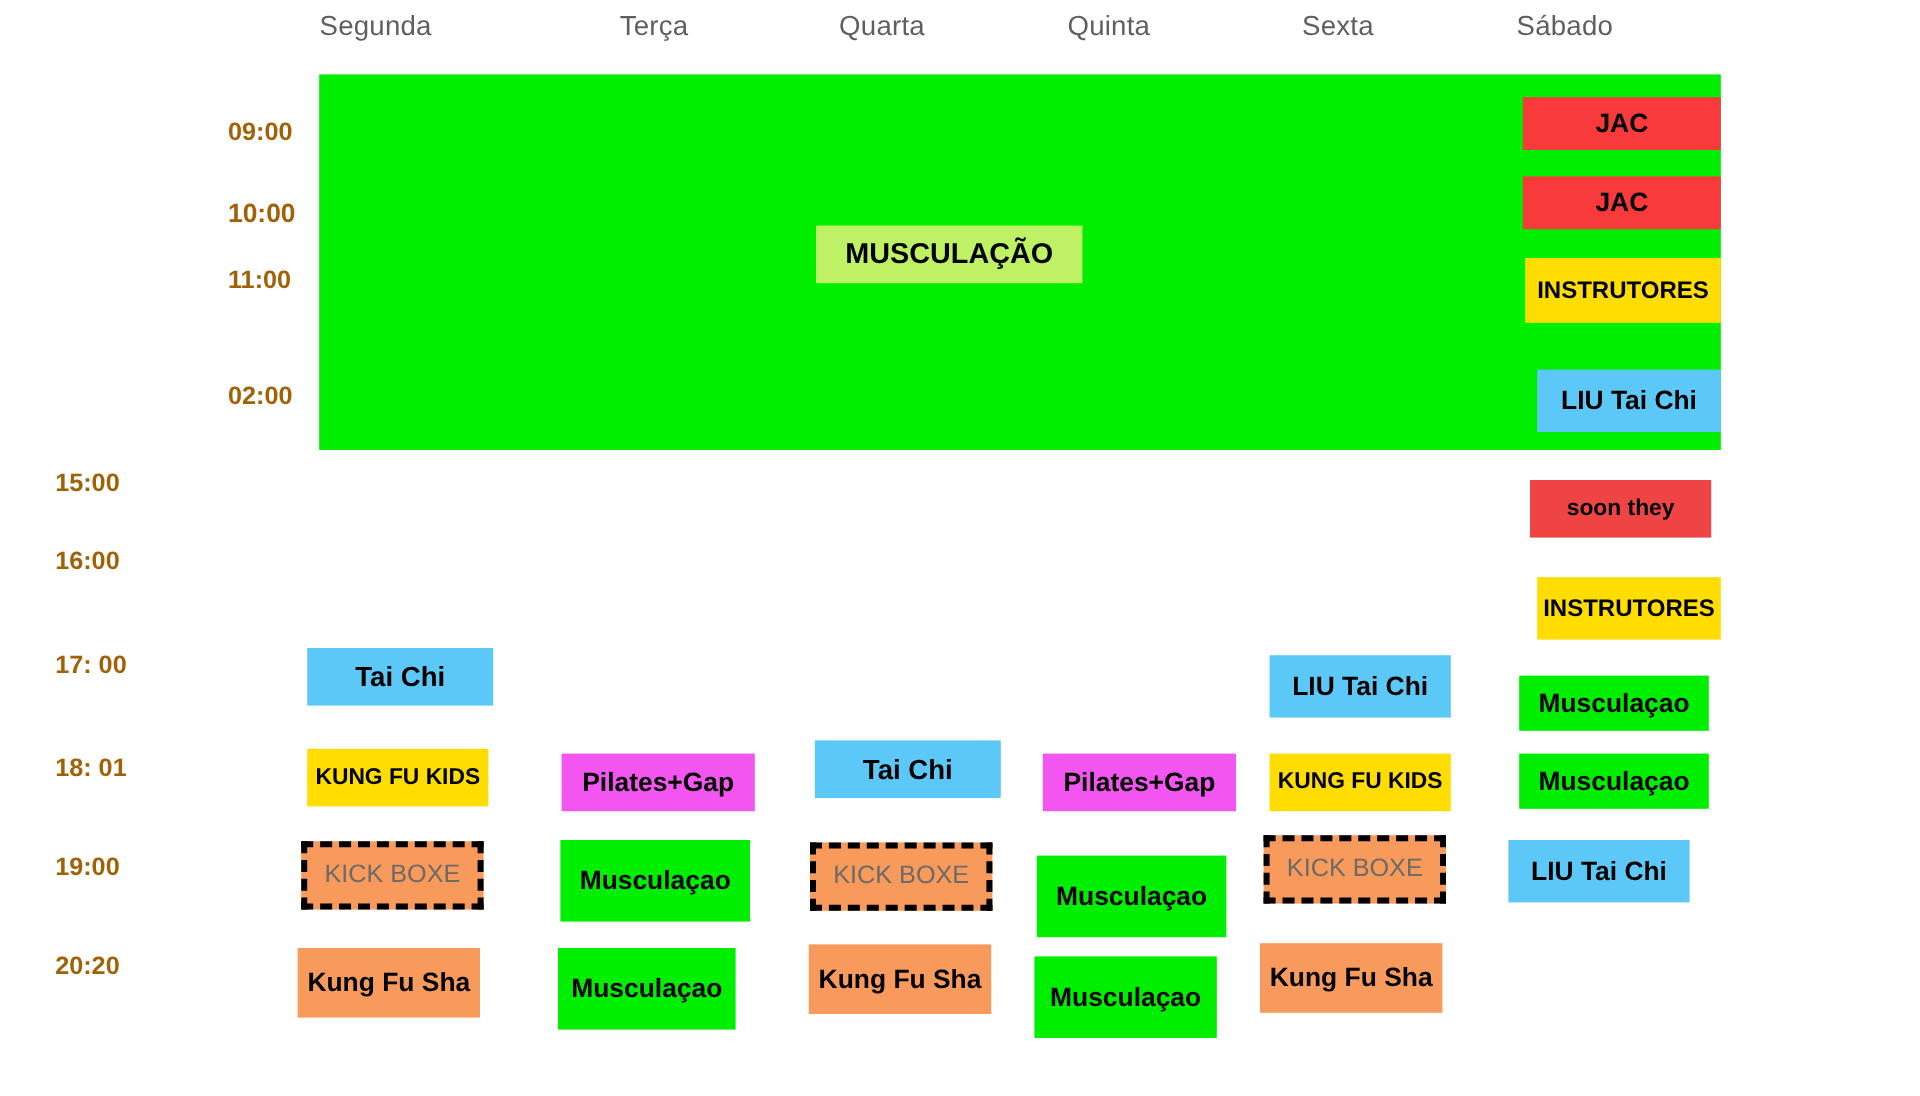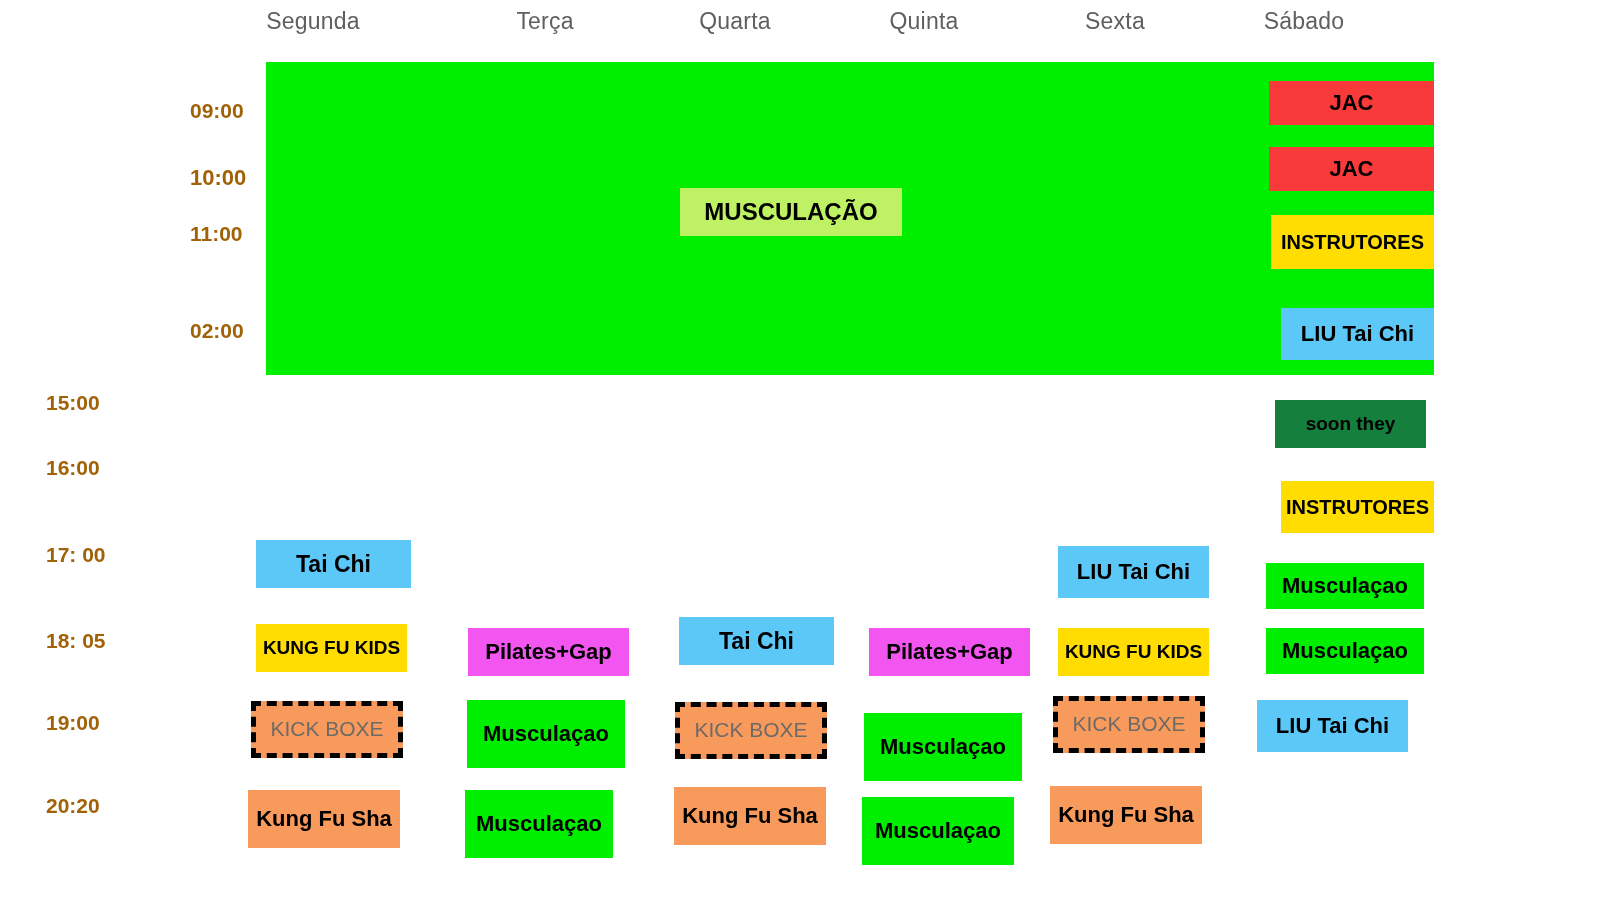--- a/index.html
+++ b/index.html
@@ -79,34 +79,34 @@
     </div>
 
   <div id="time-labels">
       <div class="time-label" style="left: 190px; top: 99px; font-size: 21px;">09:00</div>
       <div class="time-label" style="left: 190px; top: 165px; font-size: 22px;">10:00</div>
       <div class="time-label" style="left: 190px; top: 222px; font-size: 21px;">11:00</div>
       <div class="time-label" style="left: 190px; top: 319px; font-size: 21px;">02:00</div>
       <div class="time-label" style="left: 46px; top: 391px; font-size: 21px;">15:00</div>
       <div class="time-label" style="left: 46px; top: 456px; font-size: 21px;">16:00</div>
       <div class="time-label" style="left: 46px; top: 543px; font-size: 21px;">17: 00</div>
-      <div class="time-label" style="left: 46px; top: 629px; font-size: 21px;">18: 05</div>
+      <div class="time-label" style="left: 46px; top: 629px; font-size: 21px;">18: 01</div>
       <div class="time-label" style="left: 46px; top: 711px; font-size: 21px;">19:00</div>
       <div class="time-label" style="left: 46px; top: 794px; font-size: 21px;">20:20</div>
     </div>
 
   <div id="morning-panel" style="left: 266px; top: 62px; width: 1168px; height: 313px; background: rgb(0, 238, 0);"></div>
 
   <div id="class-layer">
       <div class="class-block" style="left: 1269px; top: 81px; width: 165px; height: 44px; background: rgb(249, 58, 58); font-size: 22px;">JAC</div>
       <div class="class-block" style="left: 1269px; top: 147px; width: 165px; height: 44px; background: rgb(249, 58, 58); font-size: 22px;">JAC</div>
       <div class="class-block" style="left: 680px; top: 188px; width: 222px; height: 48px; background: #bef264; font-size: 24px;">MUSCULAÇÃO</div>
       <div class="class-block" style="left: 1271px; top: 215px; width: 163px; height: 54px; background: rgb(255, 221, 0); font-size: 20px;">INSTRUTORES</div>
       <div class="class-block" style="left: 1281px; top: 308px; width: 153px; height: 52px; background: rgb(92, 200, 247); font-size: 22px;">LIU Tai Chi</div>
-      <div class="class-block" style="left: 1275px; top: 400px; width: 151px; height: 48px; background: #15803d; font-size: 19px;">soon they</div>
+      <div class="class-block" style="left: 1275px; top: 400px; width: 151px; height: 48px; background: #ef4444; font-size: 19px;">soon they</div>
       <div class="class-block" style="left: 1281px; top: 481px; width: 153px; height: 52px; background: rgb(255, 221, 0); font-size: 20px;">INSTRUTORES</div>
       <div class="class-block" style="left: 256px; top: 540px; width: 155px; height: 48px; background: rgb(92, 200, 247); font-size: 23px;">Tai Chi</div>
       <div class="class-block" style="left: 1058px; top: 546px; width: 151px; height: 52px; background: rgb(92, 200, 247); font-size: 22px;">LIU Tai Chi</div>
       <div class="class-block" style="left: 1266px; top: 563px; width: 158px; height: 46px; background: rgb(0, 238, 0); font-size: 22px;">Musculaçao</div>
       <div class="class-block" style="left: 256px; top: 624px; width: 151px; height: 48px; background: rgb(255, 221, 0); font-size: 19px;">KUNG  FU KIDS</div>
       <div class="class-block" style="left: 468px; top: 628px; width: 161px; height: 48px; background: rgb(243, 85, 240); font-size: 22px;">Pilates+Gap</div>
       <div class="class-block" style="left: 679px; top: 617px; width: 155px; height: 48px; background: rgb(92, 200, 247); font-size: 23px;">Tai Chi</div>
       <div class="class-block" style="left: 869px; top: 628px; width: 161px; height: 48px; background: rgb(243, 85, 240); font-size: 22px;">Pilates+Gap</div>
       <div class="class-block" style="left: 1058px; top: 628px; width: 151px; height: 48px; background: rgb(255, 221, 0); font-size: 19px;">KUNG  FU KIDS</div>
       <div class="class-block" style="left: 1266px; top: 628px; width: 158px; height: 46px; background: rgb(0, 238, 0); font-size: 22px;">Musculaçao</div>

